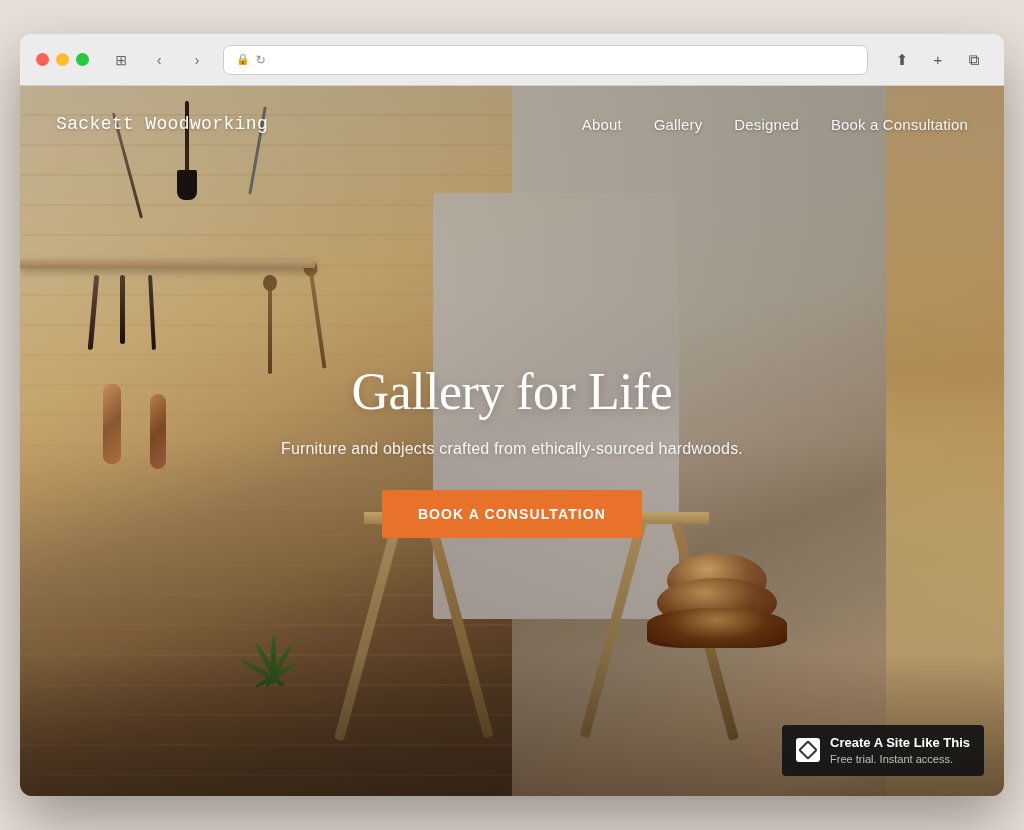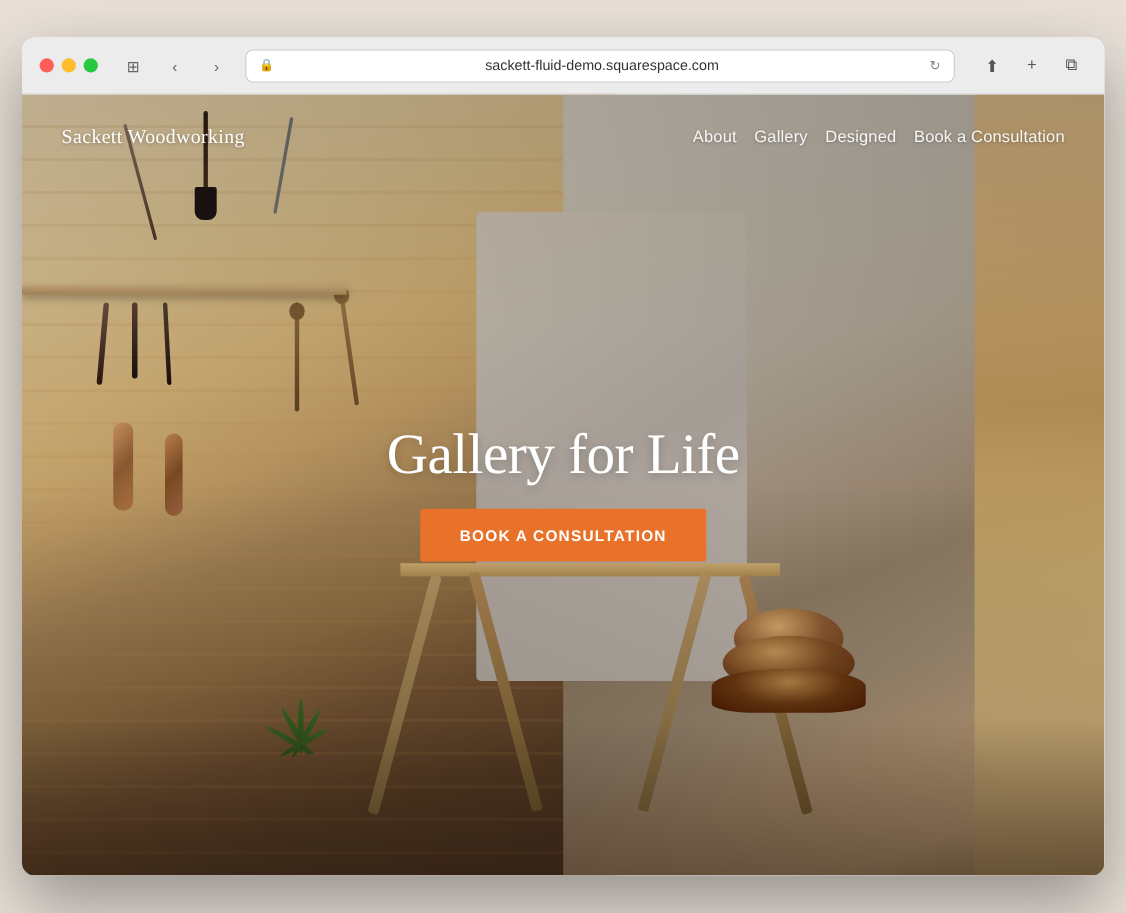--- a/index.html
+++ b/index.html
@@ -518,27 +518,27 @@
       padding: 28px 36px;
       z-index: 10;
     }
 
     .nav-logo {
       color: #fff;
       font-size: 18px;
       font-weight: 400;
       letter-spacing: 0.02em;
       text-shadow: 0 1px 3px rgba(0,0,0,0.3);
-      font-family: Liberation Serif, serif;
+      font-family: Liberation Mono, monospace;
     }
 
     .nav-links {
       display: flex;
       align-items: center;
-      gap: 16px;
+      gap: 32px;
     }
 
     .nav-link {
       color: rgba(255,255,255,0.92);
       font-size: 15px;
       font-weight: 400;
       text-decoration: none;
       cursor: pointer;
       letter-spacing: 0.01em;
       text-shadow: 0 1px 3px rgba(0,0,0,0.3);
@@ -685,21 +685,20 @@
       <div class="traffic-light tl-yellow"></div>
       <div class="traffic-light tl-green"></div>
     </div>
     <div class="browser-controls">
       <div class="browser-btn">⊞</div>
       <div class="browser-btn">‹</div>
       <div class="browser-btn">›</div>
     </div>
     <div class="address-bar">
       <span class="lock-icon">🔒</span>
-      <span class="address-text">sackett-fluid-demo.squarespace.com</span>
       <span class="reload-icon">↻</span>
     </div>
     <div class="browser-actions">
       <div class="action-btn">⬆</div>
       <div class="action-btn">+</div>
       <div class="action-btn">⧉</div>
     </div>
   </div>
 
   <div class="website">
@@ -757,18 +756,28 @@
         <div class="nav-links">
           <a class="nav-link">About</a>
           <a class="nav-link">Gallery</a>
           <a class="nav-link">Designed</a>
           <a class="nav-cta">Book a Consultation</a>
         </div>
       </nav>
 
       <div class="hero-content">
         <h1 class="hero-title">Gallery for Life</h1>
+        <p class="hero-subtitle">Furniture and objects crafted from ethically-sourced hardwoods.</p>
         <button class="cta-button">Book a Consultation</button>
       </div>
 
+      <div class="ss-badge">
+        <div class="ss-logo">
+          <div class="ss-logo-inner"></div>
+        </div>
+        <div>
+          <div class="ss-text-main">Create A Site Like This</div>
+          <div class="ss-text-sub">Free trial. Instant access.</div>
+        </div>
+      </div>
     </div>
   </div>
 </div>
 
 </body></html>

